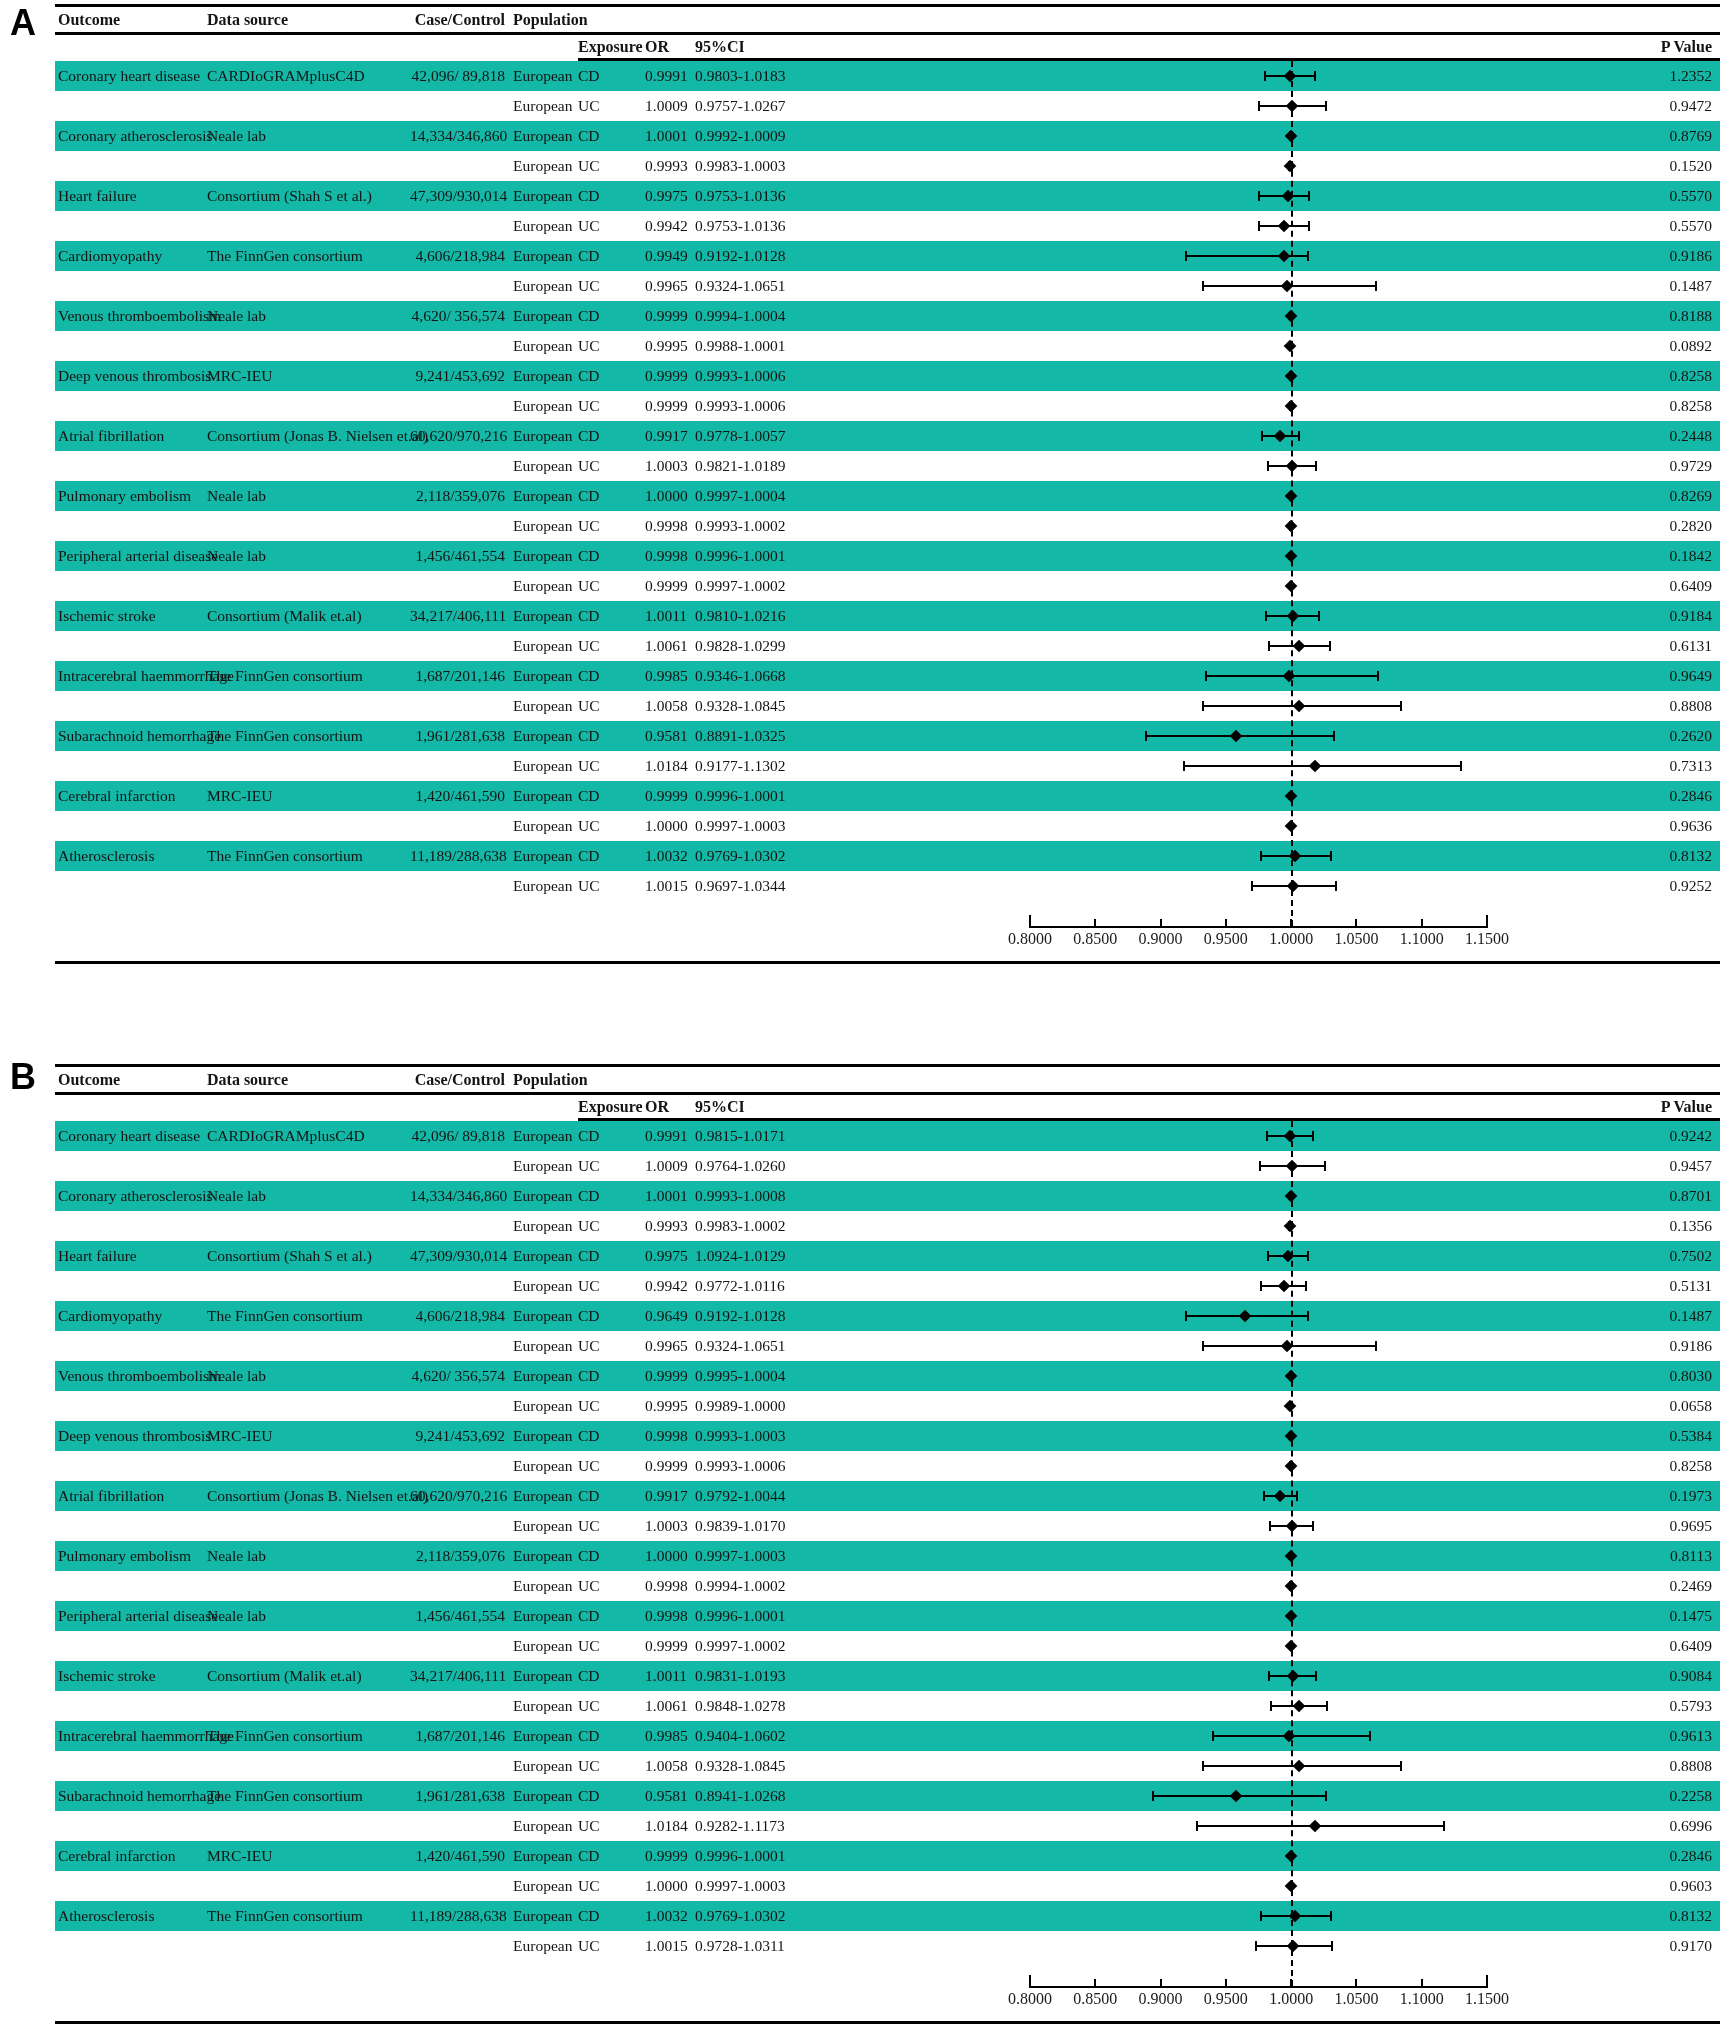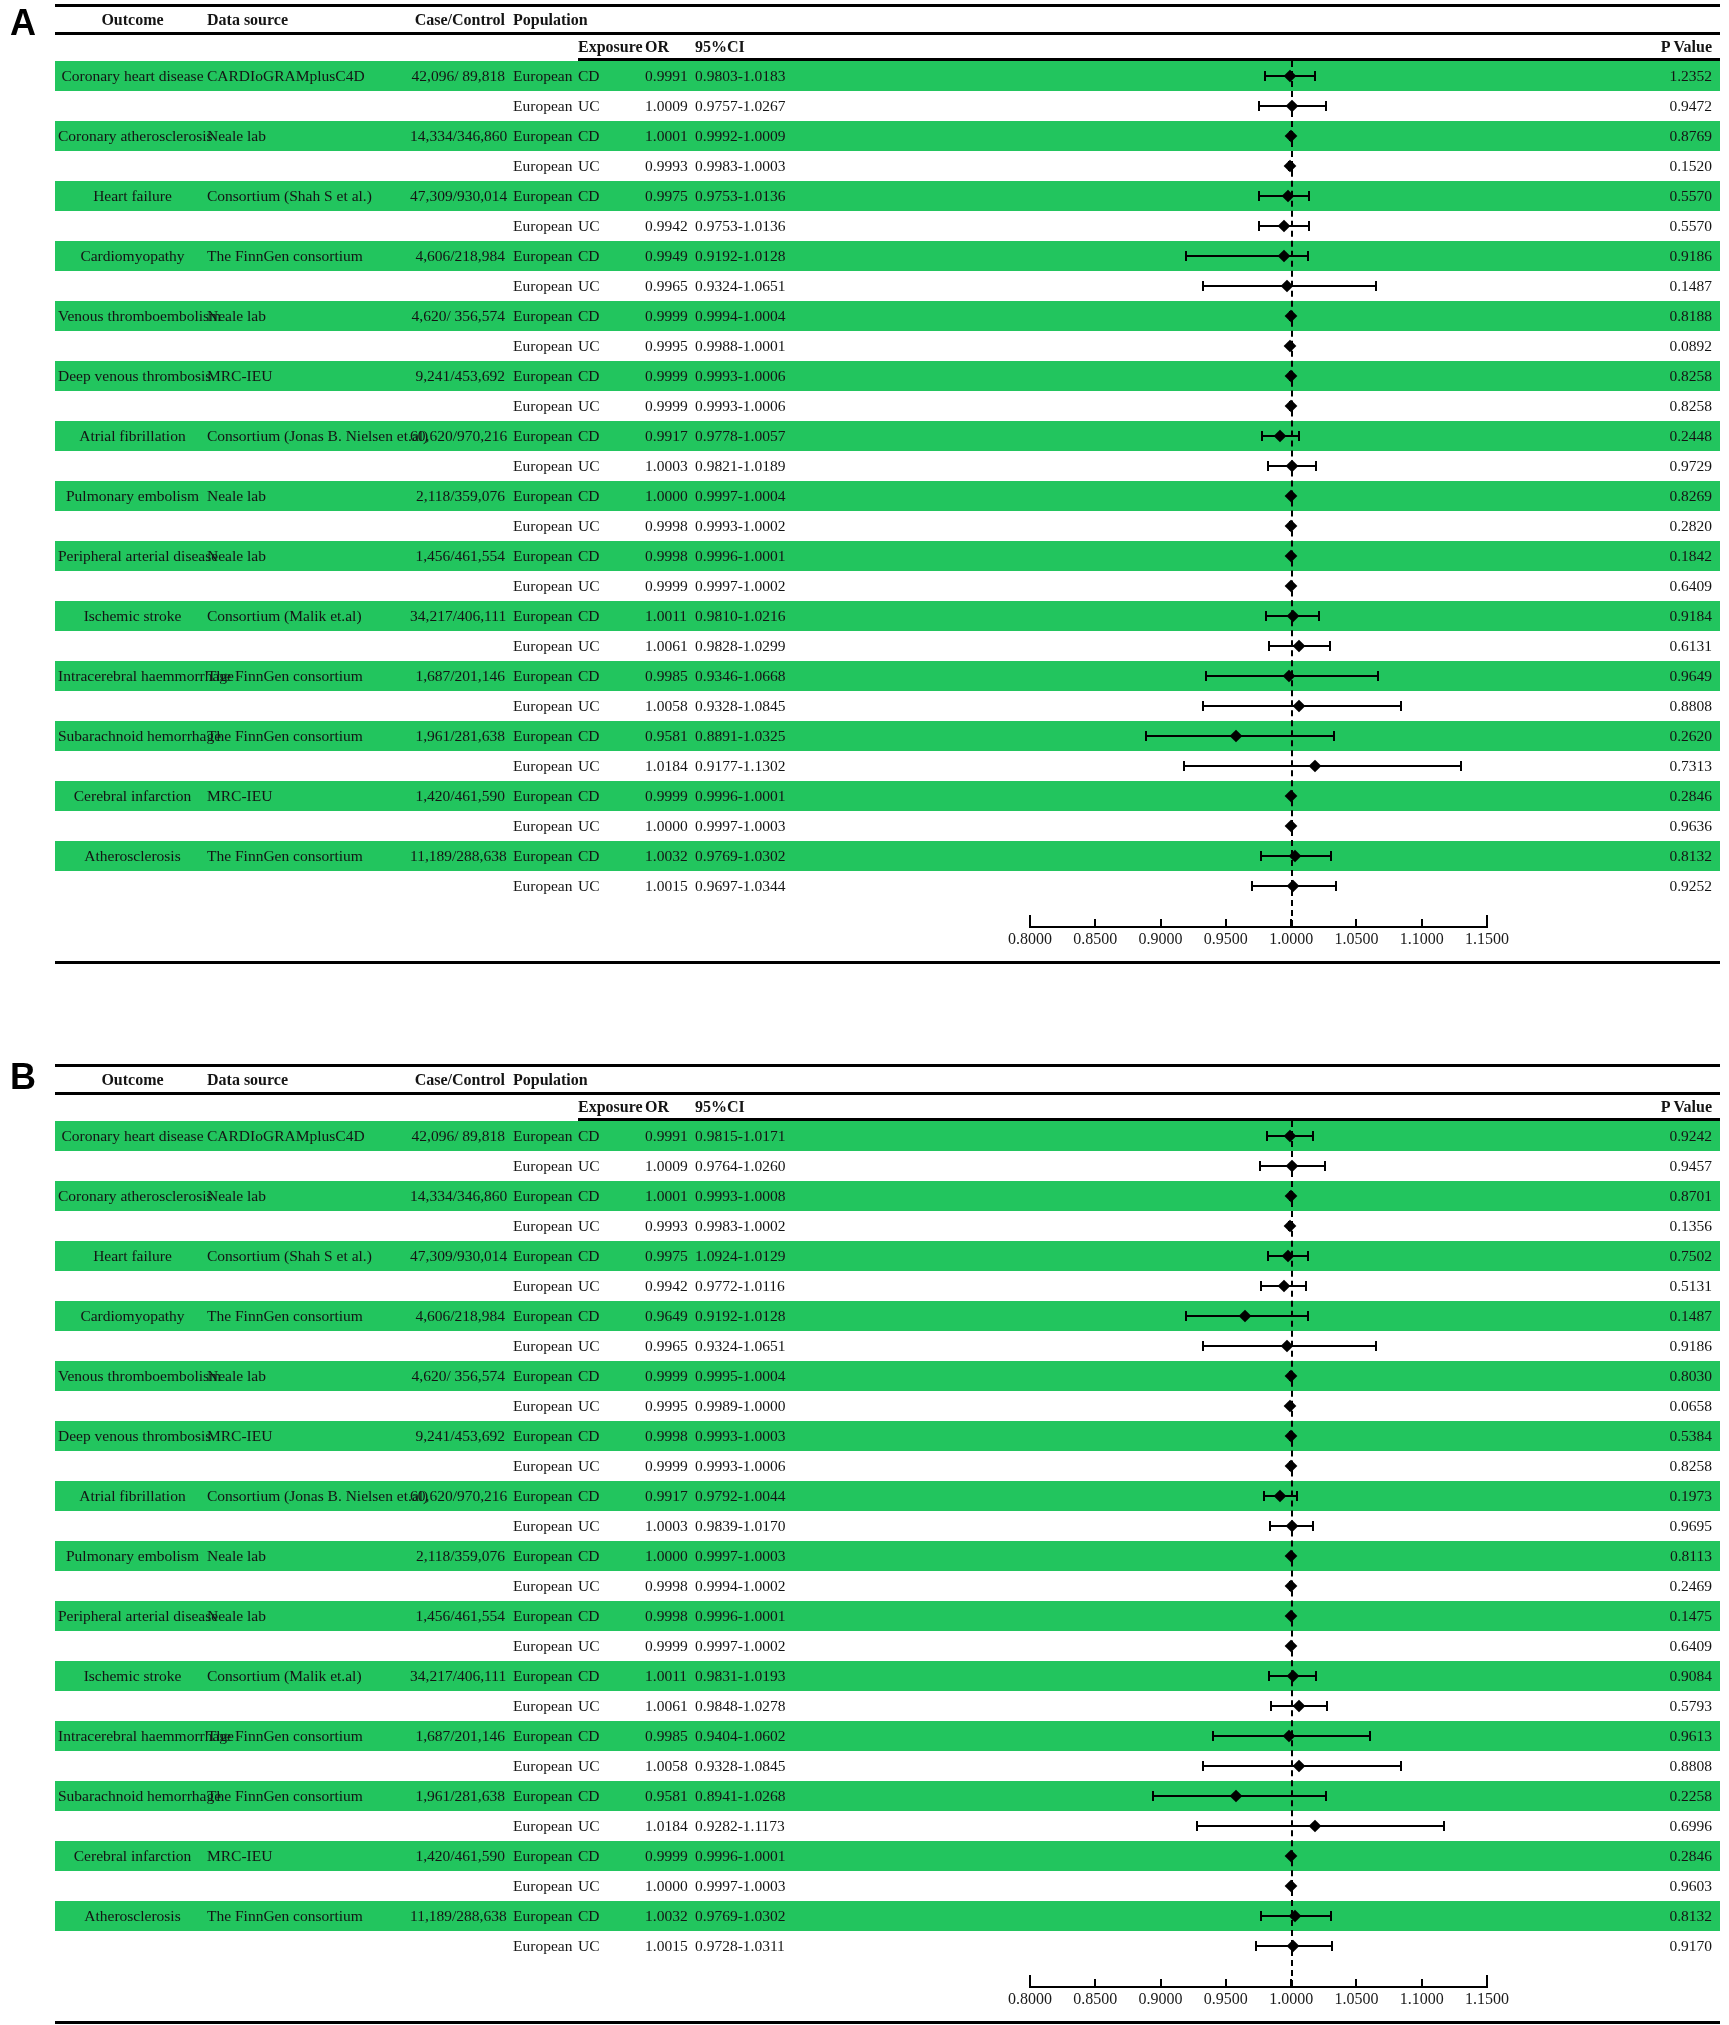--- a/index.html
+++ b/index.html
@@ -14,37 +14,37 @@
   }
   .panel {
     position: absolute; left: 55px; width: 1665px; background: #fff;
     border-top: 3px solid #000; border-bottom: 3px solid #000; padding-bottom: 4px;
   }
   .hdr1 { display: flex; align-items: center; height: 28px; border-bottom: 3px solid #000; }
   .hdr2 { display: flex; height: 26px; }
   .hdr2 .lead { width: 523px; }
   .hdr2 .trail { flex: 1; display: flex; align-items: center; border-bottom: 3px solid #000; }
   .th { font-weight: bold; font-size: 16px; white-space: nowrap; }
-  .c-outcome { width: 152px; padding-left: 3px; white-space: nowrap; overflow: visible; text-align: center; }
+  .c-outcome { width: 152px; padding-left: 3px; white-space: nowrap; overflow: visible; }
   .c-source  { width: 203px; white-space: nowrap; }
   .c-case    { width: 95px;  text-align: right; white-space: nowrap; }
   .c-pop     { width: 73px;  padding-left: 8px; white-space: nowrap; }
   .c-method  { flex: 1; white-space: nowrap; }
   .c-exp     { width: 67px; }
   .c-or      { width: 50px; }
   .c-ci      { width: 122px; white-space: nowrap; }
   .c-hfill   { flex: 1; }
   .c-spacer  { width: 213px; }
   .c-plot    { width: 457px; position: relative; height: 100%; }
   .c-rspacer { width: 113px; }
   .c-p       { width: 120px; text-align: right; padding-right: 8px; }
   .body { position: relative; }
   .rows { position: relative; }
   .row { display: flex; align-items: center; height: 30px; font-size: 15.5px; }
-  .row.shade { background: #22c55e; }
+  .row.shade { background: #14b8a6; }
   .refline { position: absolute; top: 0; width: 0; border-left: 2px dashed #000; z-index: 2; }
   .ci-line { position: absolute; top: 50%; margin-top: -1px; height: 2px; background: #000; }
   .ci-cap  { position: absolute; top: 50%; width: 2px; height: 10px; margin-top: -5px; margin-left: -1px; background: #000; }
   .diamond { position: absolute; top: 50%; width: 9px; height: 9px; background: #000;
              transform: translate(-50%,-50%) rotate(45deg); }
   .axis { position: relative; height: 44px; margin-top: 12px; }
   .axis-line { position: absolute; left: 975px; width: 457px; top: 13px; height: 0; border-top: 2px solid #000; }
   .tick { position: absolute; top: 6px; height: 9px; width: 2px; background: #000; transform: translateX(-50%); }
   .tick-end { top: 2px; height: 13px; }
   .tick-label { position: absolute; top: 17px; transform: translateX(-50%);

